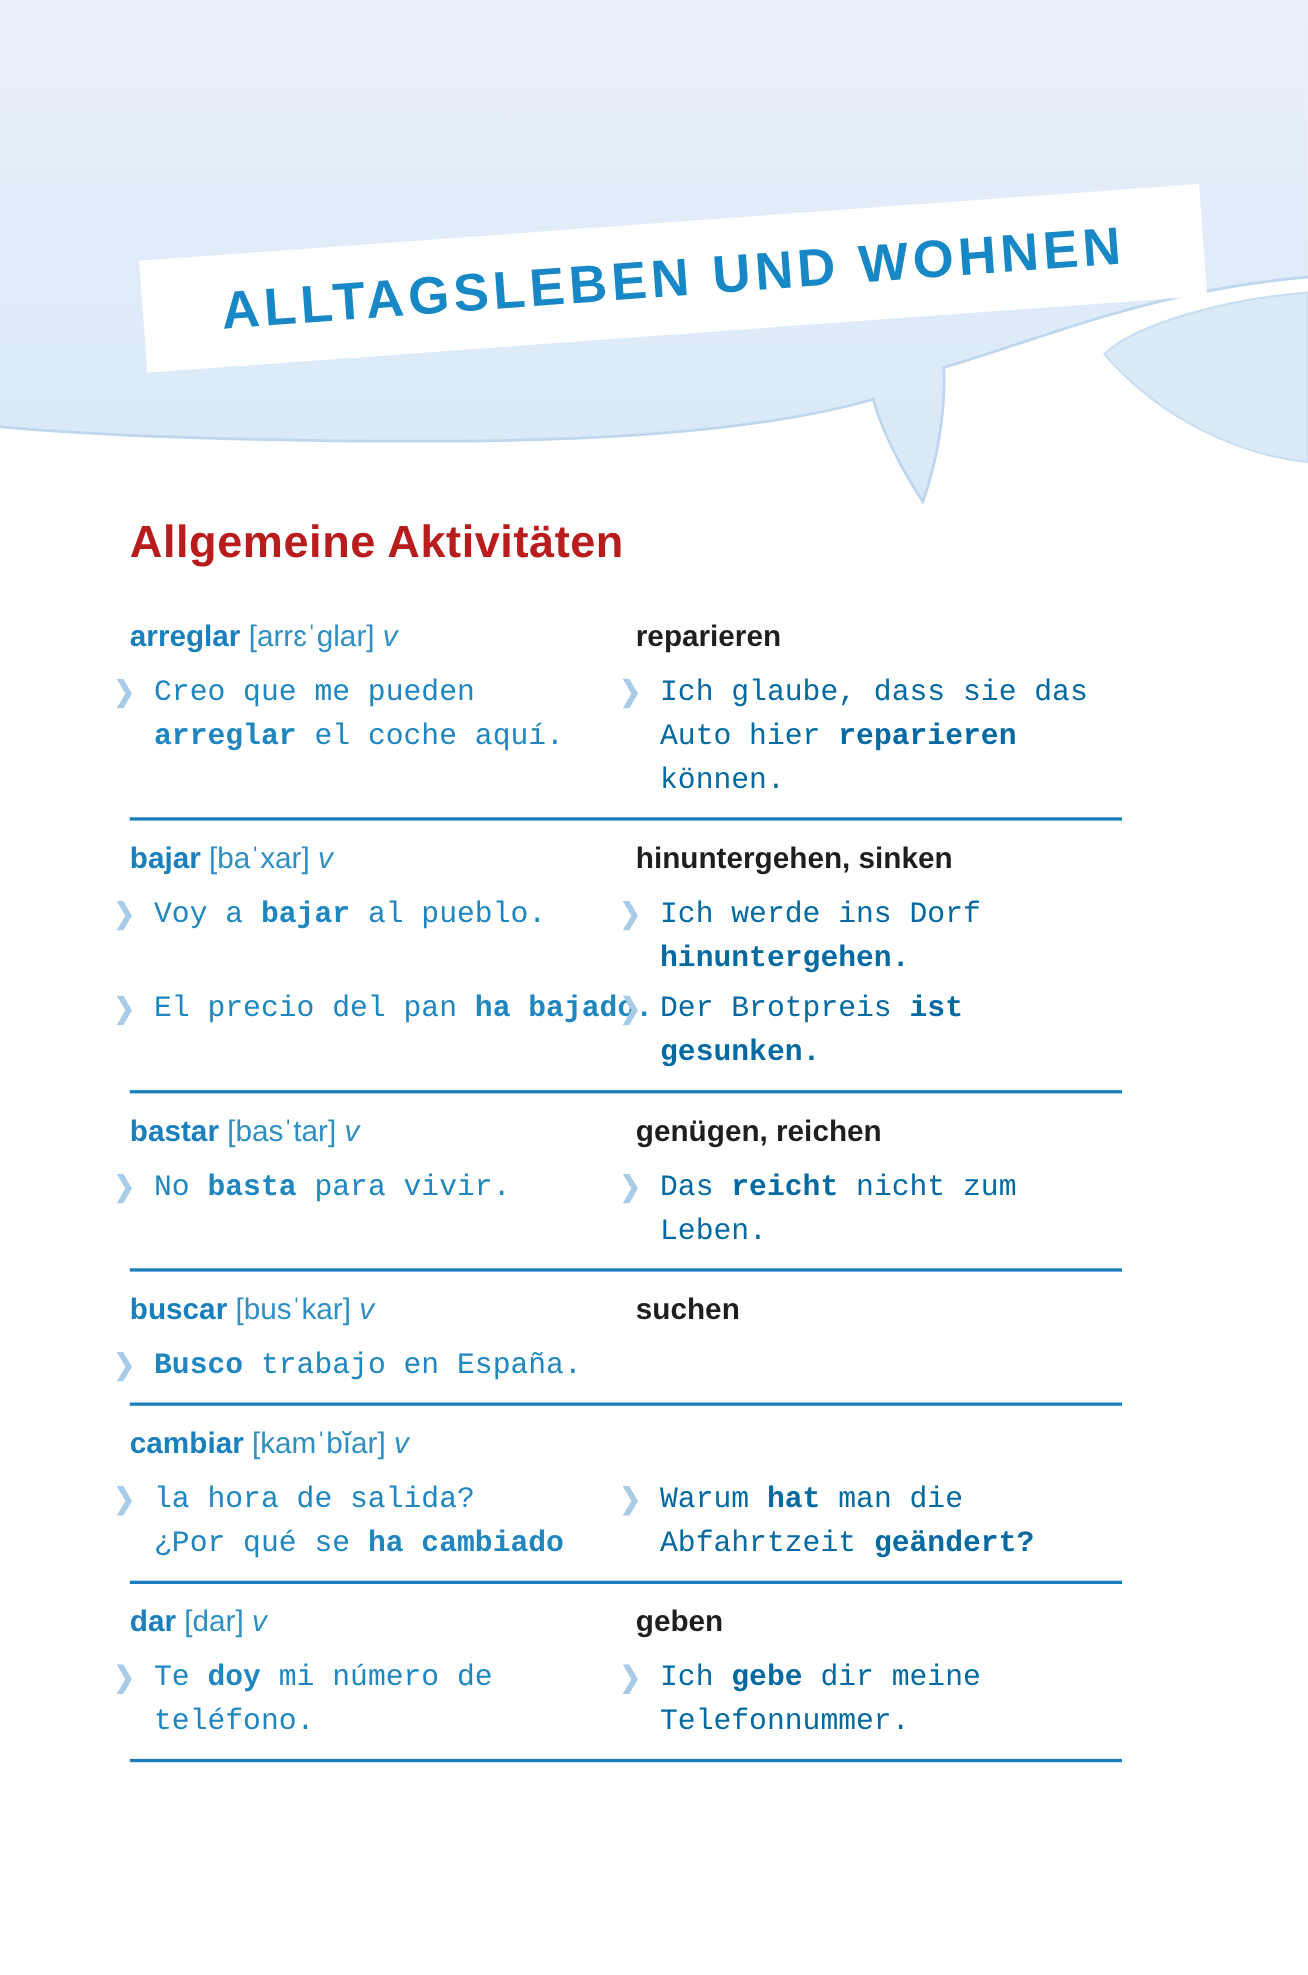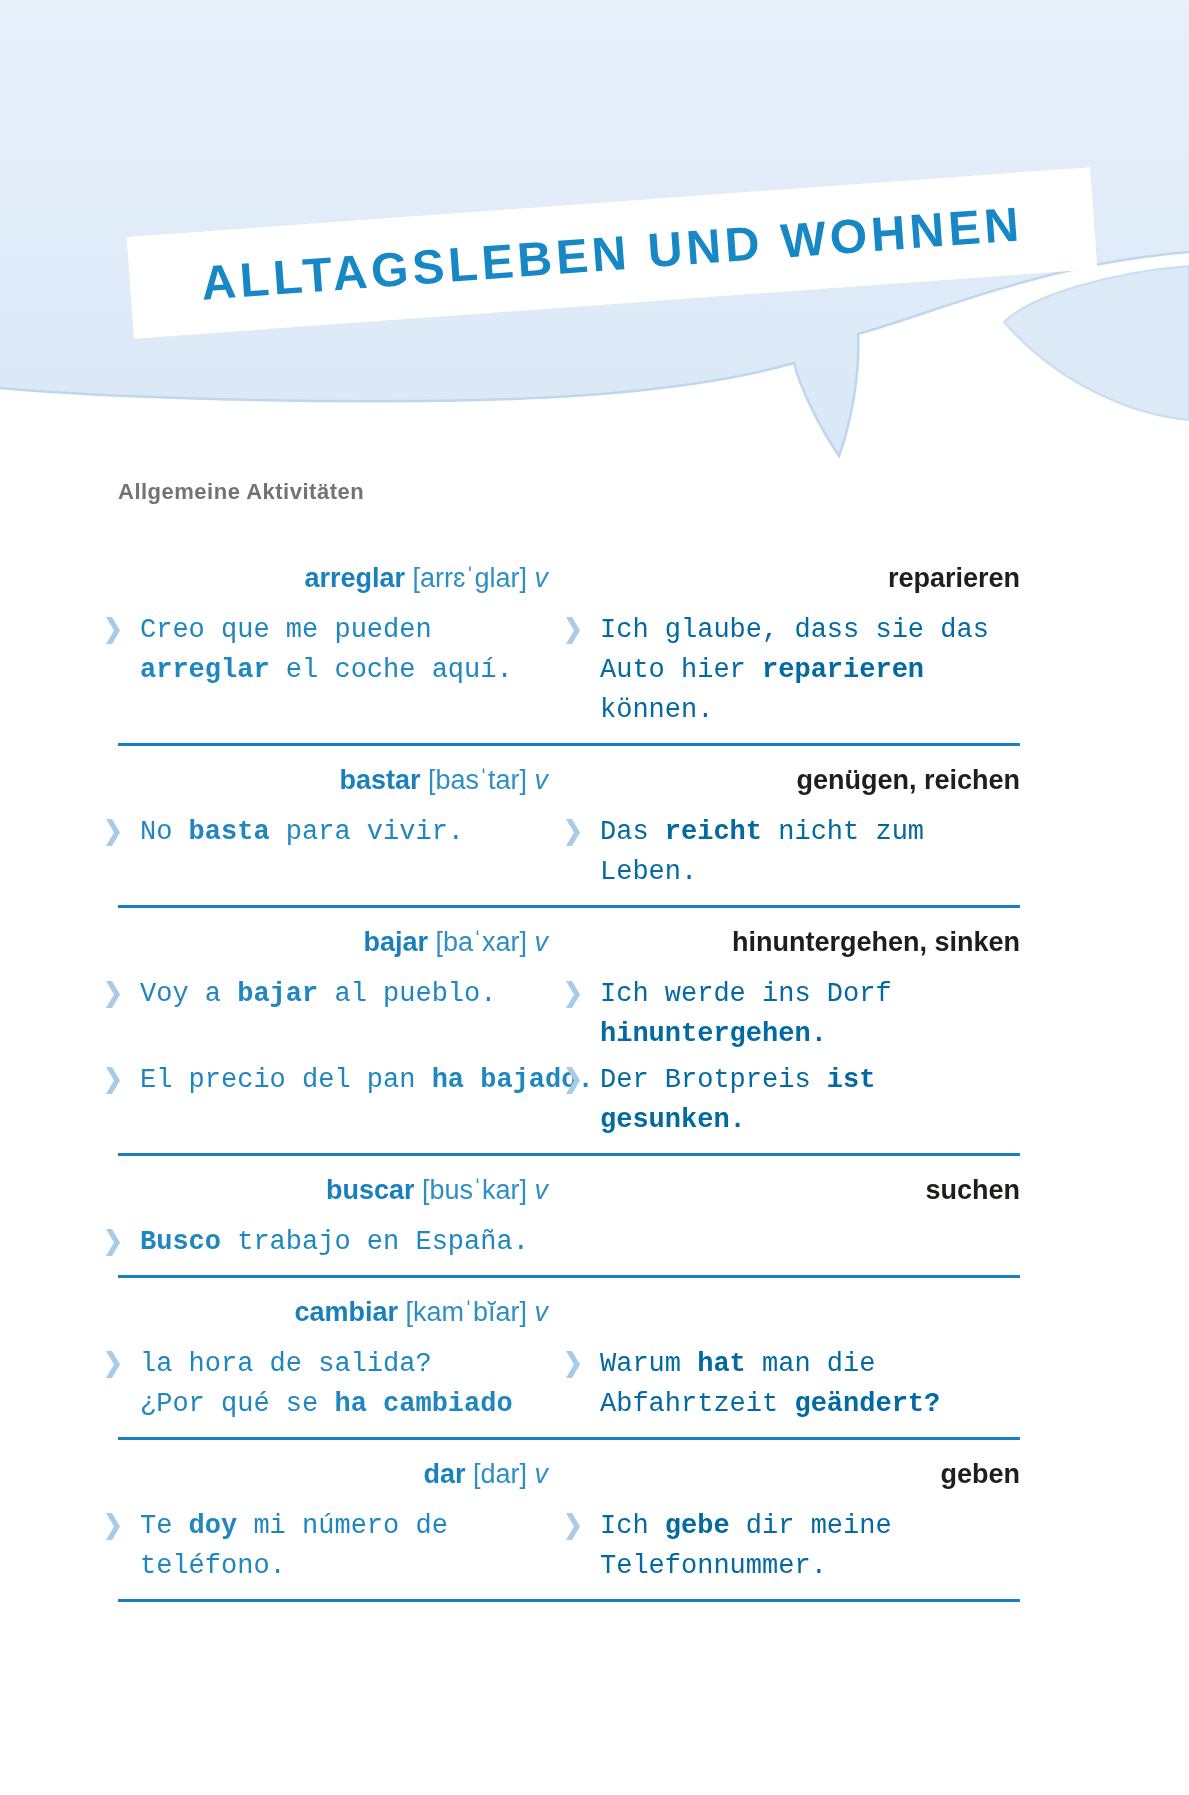--- a/index.html
+++ b/index.html
@@ -13,28 +13,28 @@
     position:absolute;left:129px;top:202px;width:966px;height:102px;
     background:#ffffff;transform:rotate(-4.15deg);
     display:flex;align-items:center;justify-content:center;
   }
   .banner-text{
     font-size:48px;font-weight:bold;color:#1787c5;
     letter-spacing:4px;white-space:nowrap;
   }
   .content{position:absolute;left:118px;top:472px;width:902px;}
   .section-heading{
-    margin:0 0 46px 0;font-size:22px;line-height:40px;font-weight:bold;
-    color:#737373;letter-spacing:0.5px;
+    margin:0 0 46px 0;font-size:41px;line-height:40px;font-weight:bold;
+    color:#b91c1c;letter-spacing:0.5px;
   }
   .entry{border-bottom:3px solid #1a80bd;padding:14px 0 13px 0;}
   .entry:first-of-type{padding-top:0;}
   .entry-header,.example-row{display:flex;}
   .example-row + .example-row{margin-top:6px;}
-  .entry-header{margin-bottom:12px;text-align:right;}
+  .entry-header{margin-bottom:12px;}
   .cell-left{width:430px;flex-shrink:0;margin-right:30px;}
   .cell-right{flex:1;min-width:0;}
   .entry *{font-size:27px;line-height:40px;}
   .hw{font-weight:bold;color:#1a80bd;}
   .ph{color:#2f8fc2;}
   .pos{color:#2f8fc2;font-style:italic;}
   .translation{font-weight:bold;color:#1e1e1c;}
   .example{position:relative;padding-left:22px;font-family:Liberation Mono, monospace;}
   .example .line{white-space:nowrap;}
   .es .line{color:#1f86bf;}
@@ -102,20 +102,64 @@
                 </svg></span>
               <div class="line"><span class="seg">Ich glaube, dass sie das</span></div>
               <div class="line"><span class="seg">Auto hier </span><span class="seg-b">reparieren</span></div>
               <div class="line"><span class="seg">können.</span></div>
             </div>
           </div>
         </div>
       </div>
       <div class="entry">
         <div class="entry-header">
+          <div class="cell-left"><span class="hw">bajar</span><span class="ph"> [baˈxar] </span><span class="pos">v</span></div>
+          <div class="cell-right translation">hinuntergehen, sinken</div>
+        </div>
+        <div class="example-row">
+          <div class="cell-left">
+            <div class="example es">
+              <span class="chev"><svg width="15" height="27" viewBox="0 0 15 27">
+                  <path d="M0,0 L6,0 L14,13.5 L6,27 L0,27 L8,13.5 Z" fill="#a8cbe8"></path>
+                </svg></span>
+              <div class="line"><span class="seg">Voy a </span><span class="seg-b">bajar</span><span class="seg"> al pueblo.</span></div>
+            </div>
+          </div>
+          <div class="cell-right">
+            <div class="example de">
+              <span class="chev"><svg width="15" height="27" viewBox="0 0 15 27">
+                  <path d="M0,0 L6,0 L14,13.5 L6,27 L0,27 L8,13.5 Z" fill="#a8cbe8"></path>
+                </svg></span>
+              <div class="line"><span class="seg">Ich werde ins Dorf</span></div>
+              <div class="line"><span class="seg-b">hinuntergehen.</span></div>
+            </div>
+          </div>
+        </div>
+        <div class="example-row">
+          <div class="cell-left">
+            <div class="example es">
+              <span class="chev"><svg width="15" height="27" viewBox="0 0 15 27">
+                  <path d="M0,0 L6,0 L14,13.5 L6,27 L0,27 L8,13.5 Z" fill="#a8cbe8"></path>
+                </svg></span>
+              <div class="line"><span class="seg">El precio del pan </span><span class="seg-b">ha bajado.</span></div>
+            </div>
+          </div>
+          <div class="cell-right">
+            <div class="example de">
+              <span class="chev"><svg width="15" height="27" viewBox="0 0 15 27">
+                  <path d="M0,0 L6,0 L14,13.5 L6,27 L0,27 L8,13.5 Z" fill="#a8cbe8"></path>
+                </svg></span>
+              <div class="line"><span class="seg">Der Brotpreis </span><span class="seg-b">ist</span></div>
+              <div class="line"><span class="seg-b">gesunken.</span></div>
+            </div>
+          </div>
+        </div>
+      </div>
+      <div class="entry">
+        <div class="entry-header">
           <div class="cell-left"><span class="hw">bastar</span><span class="ph"> [basˈtar] </span><span class="pos">v</span></div>
           <div class="cell-right translation">genügen, reichen</div>
         </div>
         <div class="example-row">
           <div class="cell-left">
             <div class="example es">
               <span class="chev"><svg width="15" height="27" viewBox="0 0 15 27">
                   <path d="M0,0 L6,0 L14,13.5 L6,27 L0,27 L8,13.5 Z" fill="#a8cbe8"></path>
                 </svg></span>
               <div class="line"><span class="seg">No </span><span class="seg-b">basta</span><span class="seg"> para vivir.</span></div>
@@ -127,64 +171,20 @@
                   <path d="M0,0 L6,0 L14,13.5 L6,27 L0,27 L8,13.5 Z" fill="#a8cbe8"></path>
                 </svg></span>
               <div class="line"><span class="seg">Das </span><span class="seg-b">reicht</span><span class="seg"> nicht zum</span></div>
               <div class="line"><span class="seg">Leben.</span></div>
             </div>
           </div>
         </div>
       </div>
       <div class="entry">
         <div class="entry-header">
-          <div class="cell-left"><span class="hw">bajar</span><span class="ph"> [baˈxar] </span><span class="pos">v</span></div>
-          <div class="cell-right translation">hinuntergehen, sinken</div>
-        </div>
-        <div class="example-row">
-          <div class="cell-left">
-            <div class="example es">
-              <span class="chev"><svg width="15" height="27" viewBox="0 0 15 27">
-                  <path d="M0,0 L6,0 L14,13.5 L6,27 L0,27 L8,13.5 Z" fill="#a8cbe8"></path>
-                </svg></span>
-              <div class="line"><span class="seg">Voy a </span><span class="seg-b">bajar</span><span class="seg"> al pueblo.</span></div>
-            </div>
-          </div>
-          <div class="cell-right">
-            <div class="example de">
-              <span class="chev"><svg width="15" height="27" viewBox="0 0 15 27">
-                  <path d="M0,0 L6,0 L14,13.5 L6,27 L0,27 L8,13.5 Z" fill="#a8cbe8"></path>
-                </svg></span>
-              <div class="line"><span class="seg">Ich werde ins Dorf</span></div>
-              <div class="line"><span class="seg-b">hinuntergehen.</span></div>
-            </div>
-          </div>
-        </div>
-        <div class="example-row">
-          <div class="cell-left">
-            <div class="example es">
-              <span class="chev"><svg width="15" height="27" viewBox="0 0 15 27">
-                  <path d="M0,0 L6,0 L14,13.5 L6,27 L0,27 L8,13.5 Z" fill="#a8cbe8"></path>
-                </svg></span>
-              <div class="line"><span class="seg">El precio del pan </span><span class="seg-b">ha bajado.</span></div>
-            </div>
-          </div>
-          <div class="cell-right">
-            <div class="example de">
-              <span class="chev"><svg width="15" height="27" viewBox="0 0 15 27">
-                  <path d="M0,0 L6,0 L14,13.5 L6,27 L0,27 L8,13.5 Z" fill="#a8cbe8"></path>
-                </svg></span>
-              <div class="line"><span class="seg">Der Brotpreis </span><span class="seg-b">ist</span></div>
-              <div class="line"><span class="seg-b">gesunken.</span></div>
-            </div>
-          </div>
-        </div>
-      </div>
-      <div class="entry">
-        <div class="entry-header">
           <div class="cell-left"><span class="hw">buscar</span><span class="ph"> [busˈkar] </span><span class="pos">v</span></div>
           <div class="cell-right translation">suchen</div>
         </div>
         <div class="example-row">
           <div class="cell-left">
             <div class="example es">
               <span class="chev"><svg width="15" height="27" viewBox="0 0 15 27">
                   <path d="M0,0 L6,0 L14,13.5 L6,27 L0,27 L8,13.5 Z" fill="#a8cbe8"></path>
                 </svg></span>
               <div class="line"><span class="seg-b">Busco</span><span class="seg"> trabajo en España.</span></div>

